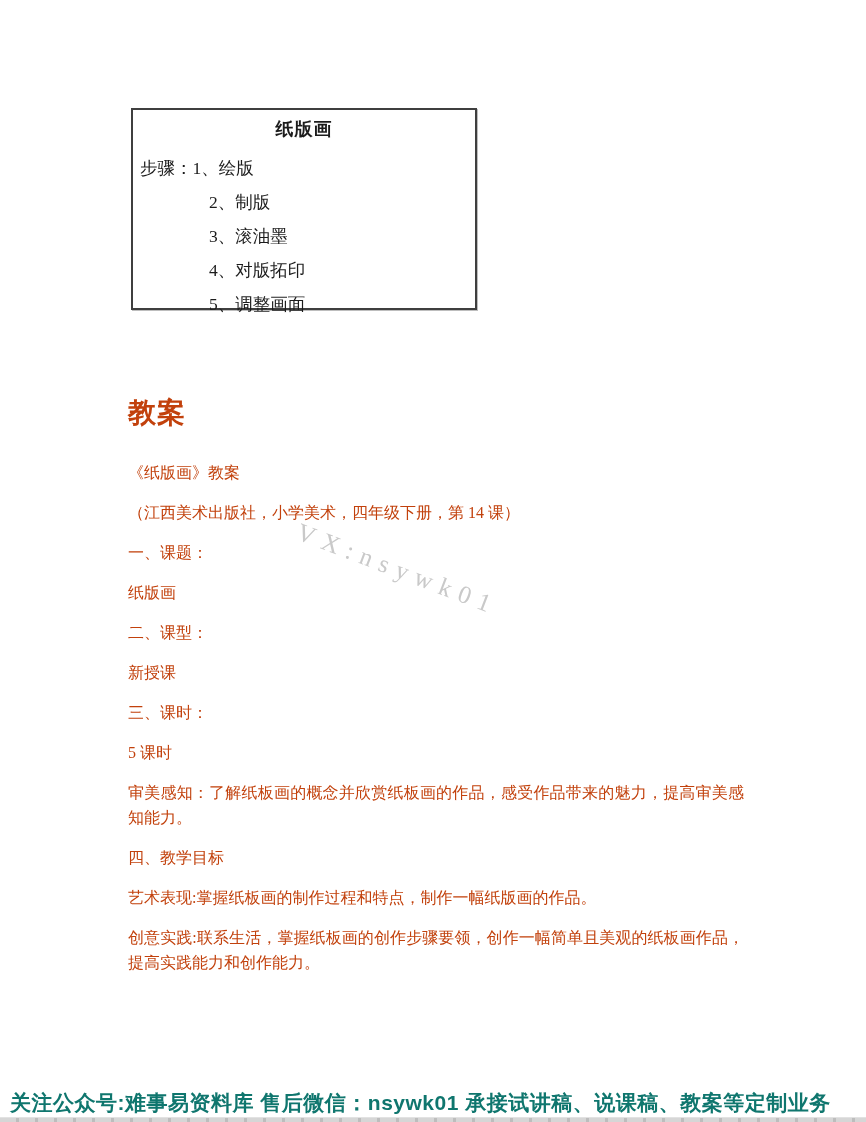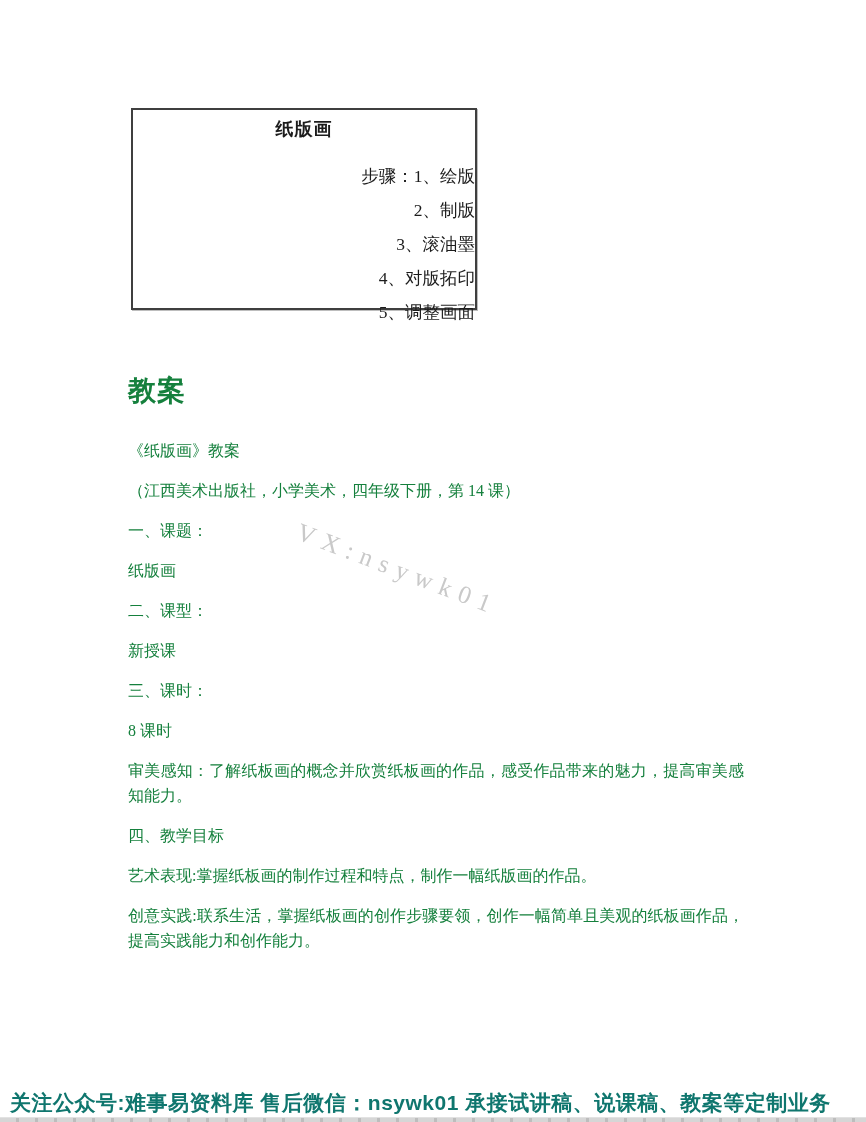--- a/index.html
+++ b/index.html
@@ -26,21 +26,21 @@
     color: #1c1c1c;
   }
   .steps-box .box-title {
     text-align: center;
     font-weight: bold;
     font-size: 18px;
     line-height: 20px;
     margin-top: 9px;
     letter-spacing: 1px;
   }
-  .steps-list { margin-top: 20px; text-align: right; }
+  .steps-list { margin-top: 12px; }
   .steps-row {
     font-size: 17.5px;
     line-height: 34px;
     padding-left: 7px;
     white-space: nowrap;
   }
   .steps-row.indented { padding-left: 76px; }
 
   
   .watermark {
@@ -53,23 +53,23 @@
     letter-spacing: 8px;
     color: #c9c9c9;
     white-space: nowrap;
     z-index: 0;
     user-select: none;
   }
 
   
   .doc-flow {
     position: absolute;
-    left: 128px; top: 374px;
+    left: 128px; top: 396px;
     width: 616px;
-    color: #15803d;
+    color: #c2410c;
     z-index: 1;
   }
   .doc-heading {
     font-size: 28px;
     font-weight: bold;
     line-height: 34px;
     margin-bottom: 30px;
     letter-spacing: 1px;
   }
   .doc-flow p {
@@ -127,21 +127,21 @@
 
   <div class="doc-flow">
     <div class="doc-heading">教案</div>
     <p>《纸版画》教案</p>
     <p>（江西美术出版社，小学美术，四年级下册，第 14 课）</p>
     <p>一、课题：</p>
     <p>纸版画</p>
     <p>二、课型：</p>
     <p>新授课</p>
     <p>三、课时：</p>
-    <p>8 课时</p>
+    <p>5 课时</p>
     <p>审美感知：了解纸板画的概念并欣赏纸板画的作品，感受作品带来的魅力，提高审美感知能力。</p>
     <p>四、教学目标</p>
     <p>艺术表现:掌握纸板画的制作过程和特点，制作一幅纸版画的作品。</p>
     <p>创意实践:联系生活，掌握纸板画的创作步骤要领，创作一幅简单且美观的纸板画作品，提高实践能力和创作能力。</p>
   </div>
 
   <div class="footer-banner">
     <div class="footer-text" style="color: #0f766e;">关注公众号:难事易资料库 售后微信：nsywk01  承接试讲稿、说课稿、教案等定制业务</div>
     <div class="page-bottom-edge"></div>
   </div>

